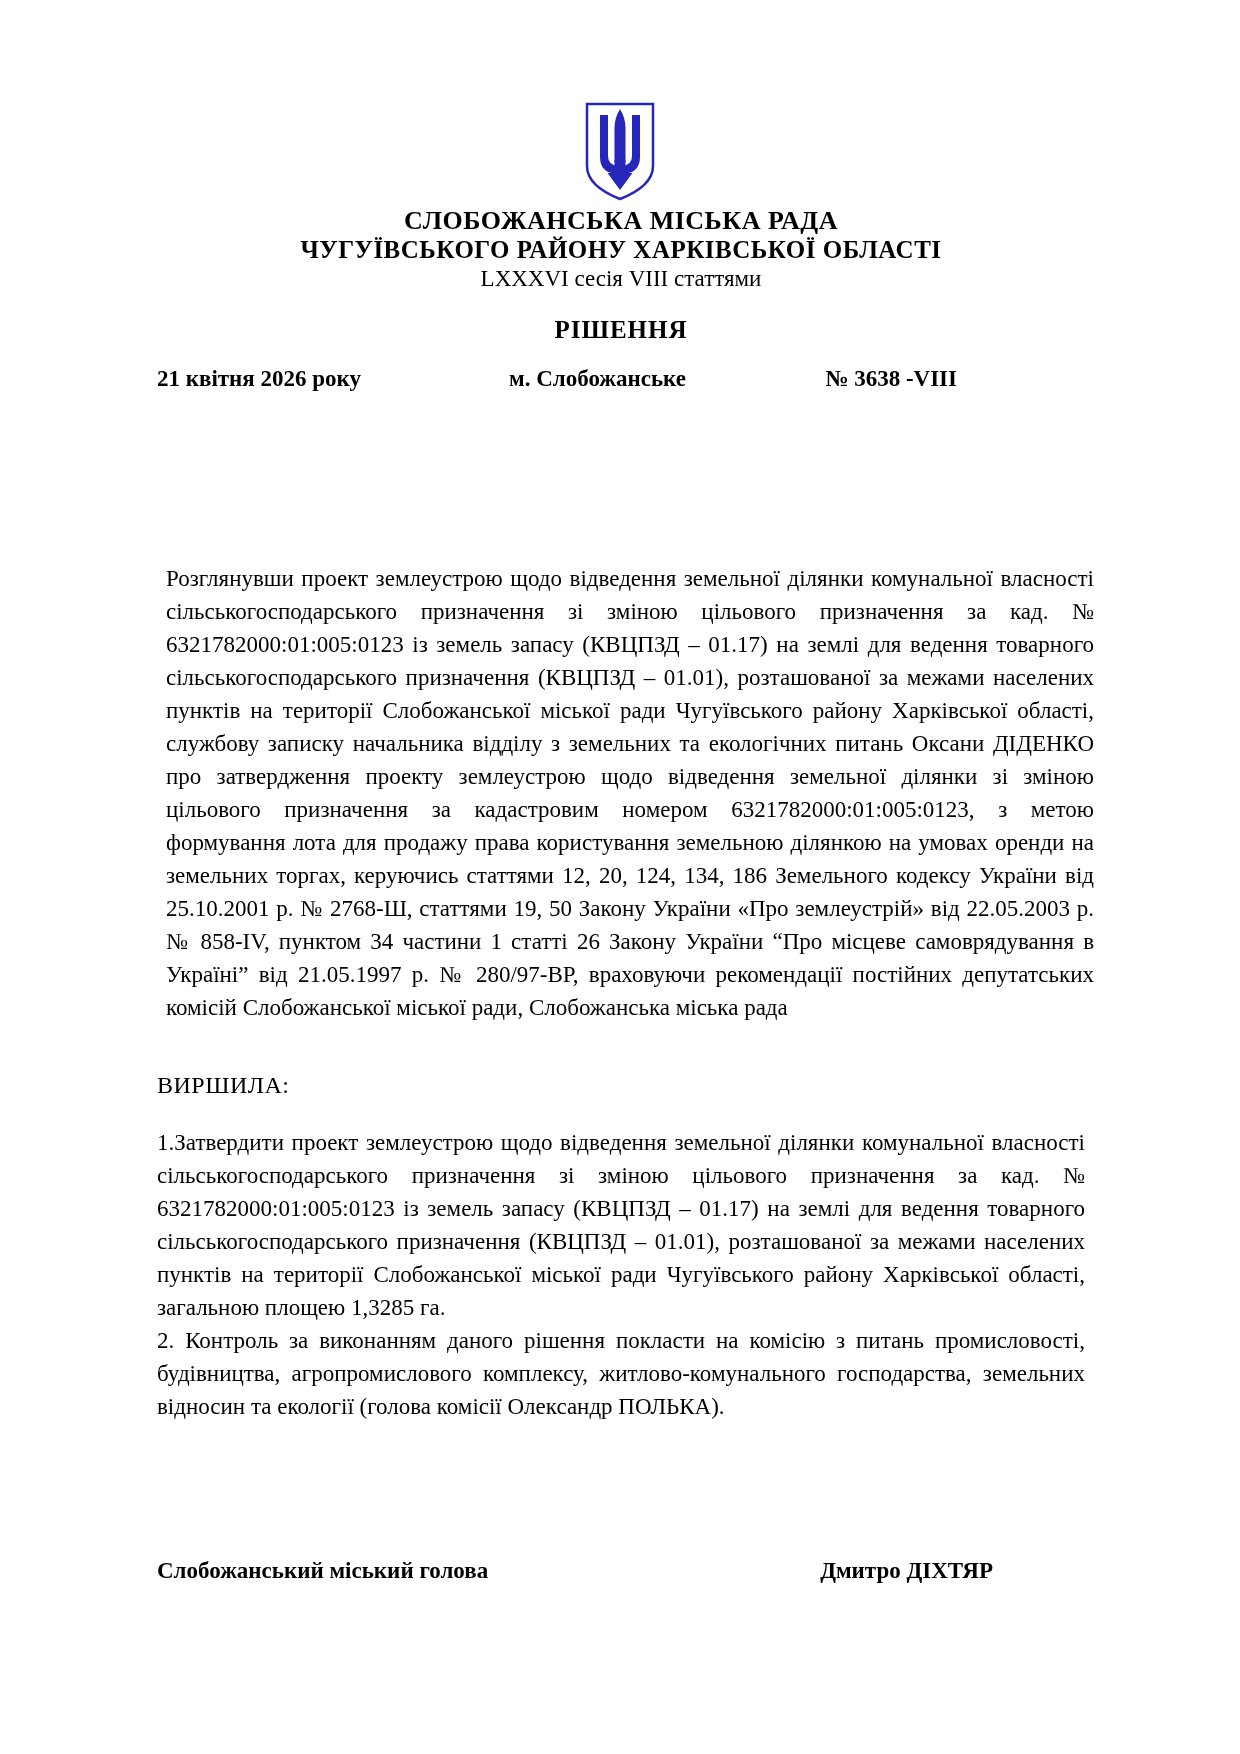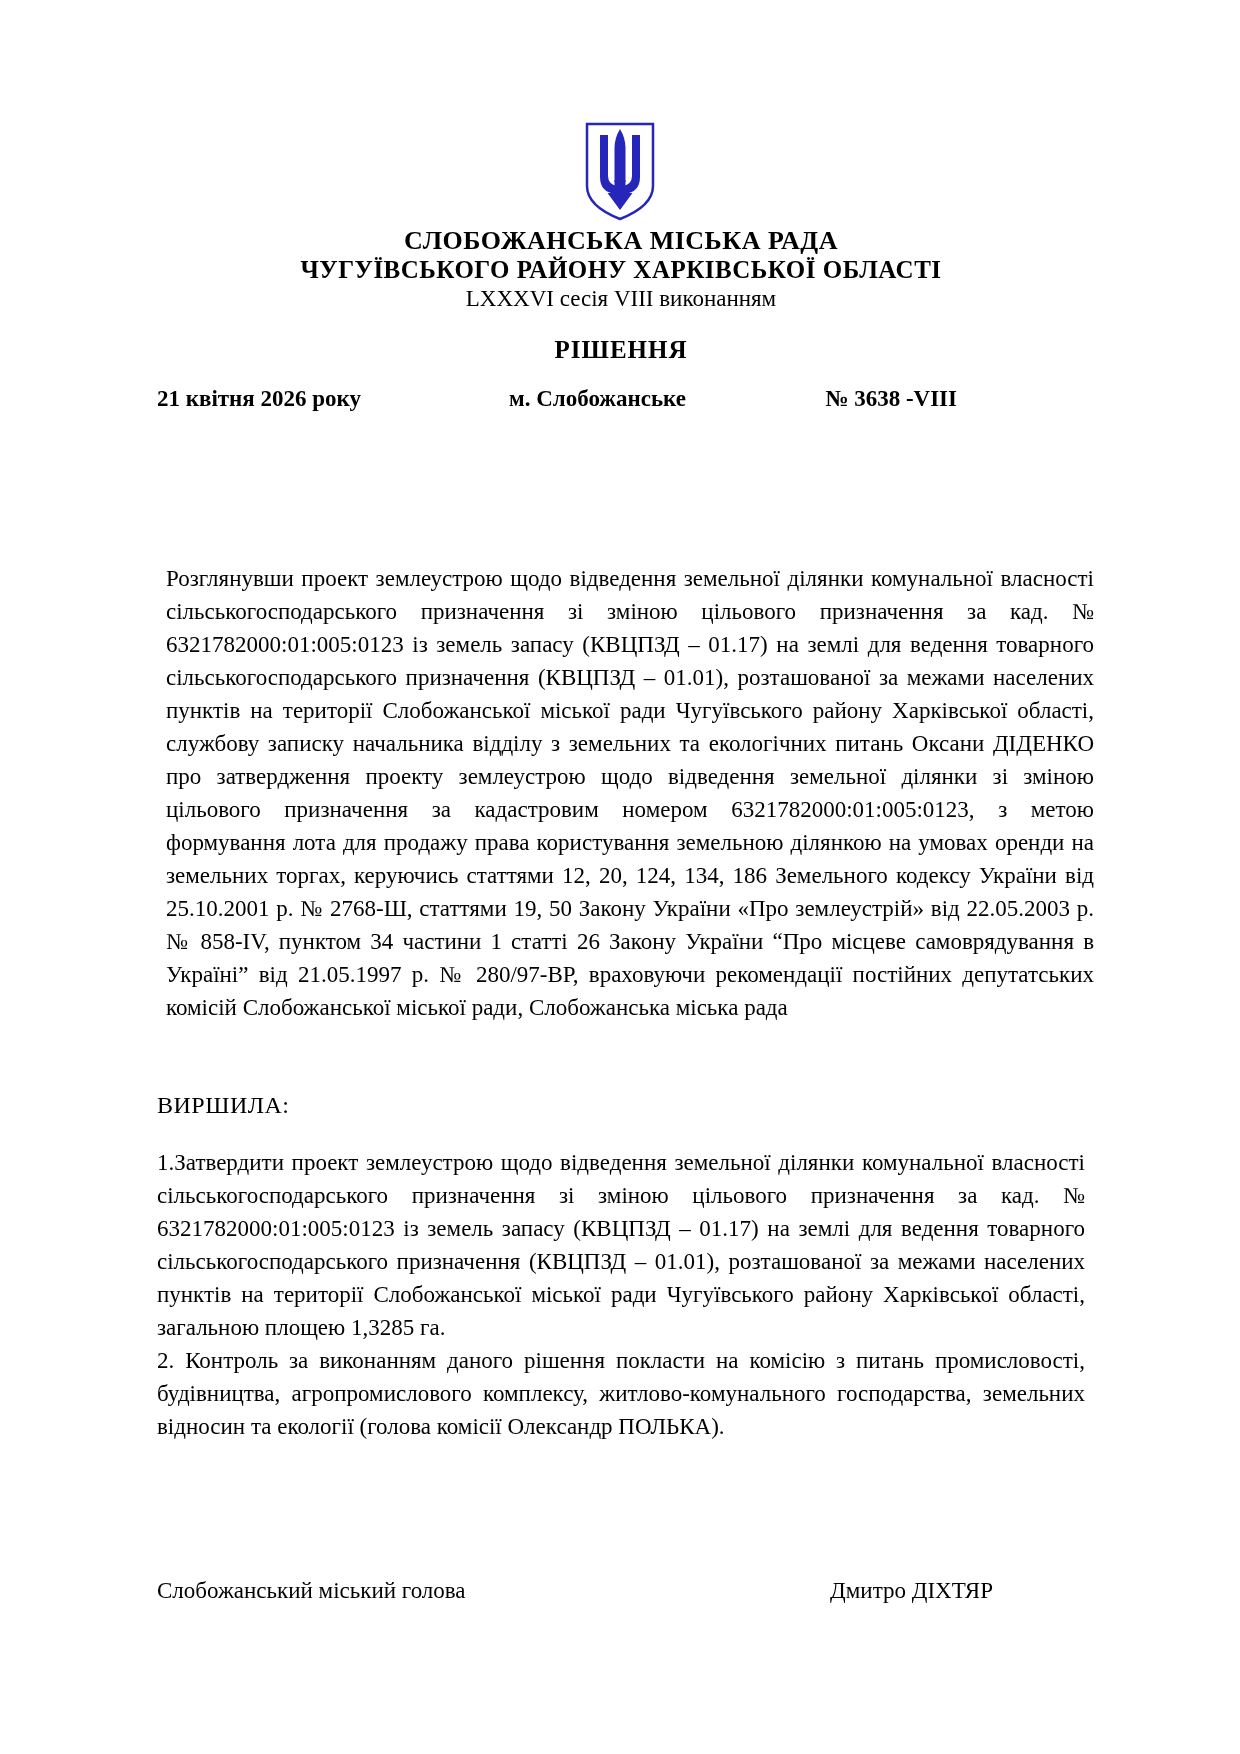--- a/index.html
+++ b/index.html
@@ -4,21 +4,21 @@
 <style>
   html,body { margin:0; padding:0; background:#ffffff; }
   .page {
     position:relative;
     width:1240px; height:1754px;
     background:#ffffff;
     font-family:"Liberation Serif", serif;
     color:#000000;
     overflow:hidden;
   }
-  .abs { position:absolute;margin-top:20px; }
+  .abs { position:absolute; }
   .col { left:157px; width:928px; }
 
   .emblem { left:584px; top:102px; width:72px; height:100px; }
 
   .header-block { top:206px; text-align:center; }
   .org1 { font-weight:bold; font-size:26px; line-height:29px; letter-spacing:0.5px; }
   .org2 { font-weight:bold; font-size:25px; line-height:29px; letter-spacing:0.5px; }
   .session { font-size:23px; line-height:29px; }
 
   .doc-type { top:316px; text-align:center; font-weight:bold; font-size:25px; letter-spacing:1px; }
@@ -37,21 +37,21 @@
   .body-text { font-size:23px; line-height:33px; margin:9px; }
   .just { text-align:justify; }
 
   .preamble { top:553px; }
 
   .resolved-heading { top:1072px; font-size:24px; letter-spacing:0.5px; }
 
   .items { top:1126px; }
   .items p { margin:0; }
 
-  .signature-row { top:1558px; height:32px; font-weight:normal; font-size:23px; }
+  .signature-row { top:1558px; height:32px; font-weight:bold; font-size:23px; }
   .sig-position { position:absolute; left:0; top:0; }
   .sig-name { position:absolute; right:92px; top:0; }
 </style>
 </head>
 <body>
 
 <div class="page">
 
   <div class="abs emblem">
     <svg viewBox="0 0 72 100" width="72" height="100" aria-hidden="true">
@@ -61,21 +61,21 @@
         <path d="M16 13 h8 v41 q0 8 9 10 v8 q-17 -1 -17 -17 Z"></path>
         <path d="M56 13 h-8 v41 q0 8 -9 10 v8 q17 -1 17 -17 Z"></path>
         <path d="M30.5 58 h11 v13 h7 l-12.5 17 -12.5 -17 h7 Z"></path>
       </g>
     </svg>
   </div>
 
   <div class="abs col header-block">
     <div class="org1">СЛОБОЖАНСЬКА  МІСЬКА  РАДА</div>
     <div class="org2">ЧУГУЇВСЬКОГО РАЙОНУ ХАРКІВСЬКОЇ ОБЛАСТІ</div>
-    <div class="session">LXXXVI сесія VIII виконанням</div>
+    <div class="session">LXXXVI сесія VIII статтями</div>
   </div>
 
   <div class="abs col doc-type">РІШЕННЯ</div>
 
   <div class="abs col meta-row">
     <span class="meta-date">21 квітня  2026 року</span>
     <span class="meta-place">м. Слобожанське</span>
     <span class="meta-number">№ 3638 -VIII</span>
   </div>
 

